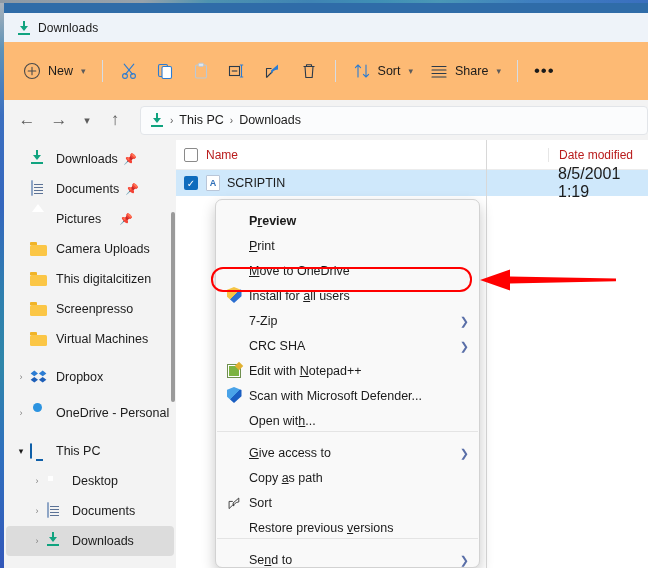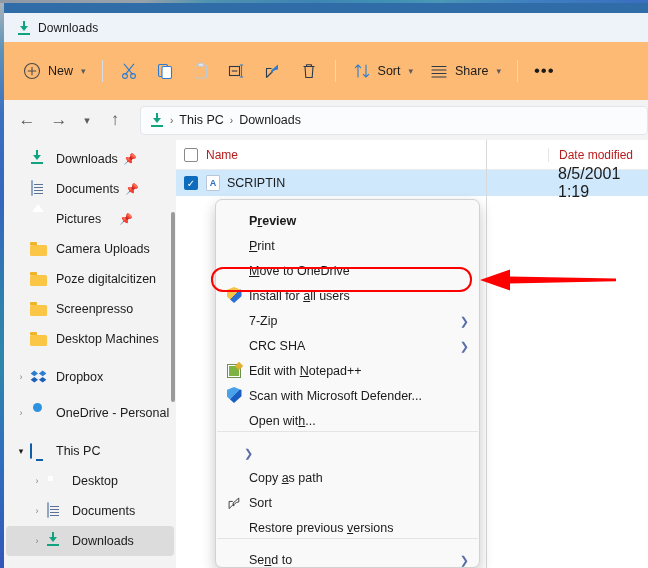--- a/index.html
+++ b/index.html
@@ -358,33 +358,33 @@
 
       <div class="nav-item indent-1">
         <span class="twisty"></span>
         <span class="ico"><span class="folder"><span class="tab-f"></span><span class="bod"></span></span></span>
         <span class="lbl">Camera Uploads</span>
       </div>
 
       <div class="nav-item indent-1">
         <span class="twisty"></span>
         <span class="ico"><span class="folder"><span class="tab-f"></span><span class="bod"></span></span></span>
-        <span class="lbl">Poze digitalcitizen</span>
+        <span class="lbl">This digitalcitizen</span>
       </div>
 
       <div class="nav-item indent-1">
         <span class="twisty"></span>
         <span class="ico"><span class="folder"><span class="tab-f"></span><span class="bod"></span></span></span>
         <span class="lbl">Screenpresso</span>
       </div>
 
       <div class="nav-item indent-1">
         <span class="twisty"></span>
         <span class="ico"><span class="folder"><span class="tab-f"></span><span class="bod"></span></span></span>
-        <span class="lbl">Desktop Machines</span>
+        <span class="lbl">Virtual Machines</span>
       </div>
 
       <div class="nav-item" style="margin-top:8px;">
         <span class="twisty">›</span>
         <span class="ico">
           <svg width="17" height="15" viewBox="0 0 17 15" style="margin-top:2px;">
             <path d="M4.3 0.6 0.6 3.4 4.3 6.2 8 3.4z" fill="#2b7cd3"></path>
             <path d="M12.7 0.6 8.9 3.4 12.7 6.2 16.4 3.4z" fill="#2b7cd3"></path>
             <path d="M4.3 6.9 0.6 9.7 4.3 12.5 8 9.7z" fill="#1e5fb8"></path>
             <path d="M12.7 6.9 8.9 9.7 12.7 12.5 16.4 9.7z" fill="#1e5fb8"></path>
@@ -509,20 +509,21 @@
 
     <div class="mi">
       <span class="mi-ico"></span>
       <span class="mi-lbl">Open wit<u>h</u>...</span>
     </div>
 
     <div class="mi-sep"></div>
 
     <div class="mi">
       <span class="mi-ico"></span>
+      <span class="mi-lbl"><u>G</u>ive access to</span>
       <span class="mi-arrow">❯</span>
     </div>
 
     <div class="mi">
       <span class="mi-ico"></span>
       <span class="mi-lbl">Copy <u>a</u>s path</span>
     </div>
 
     <div class="mi">
       <span class="mi-ico">

